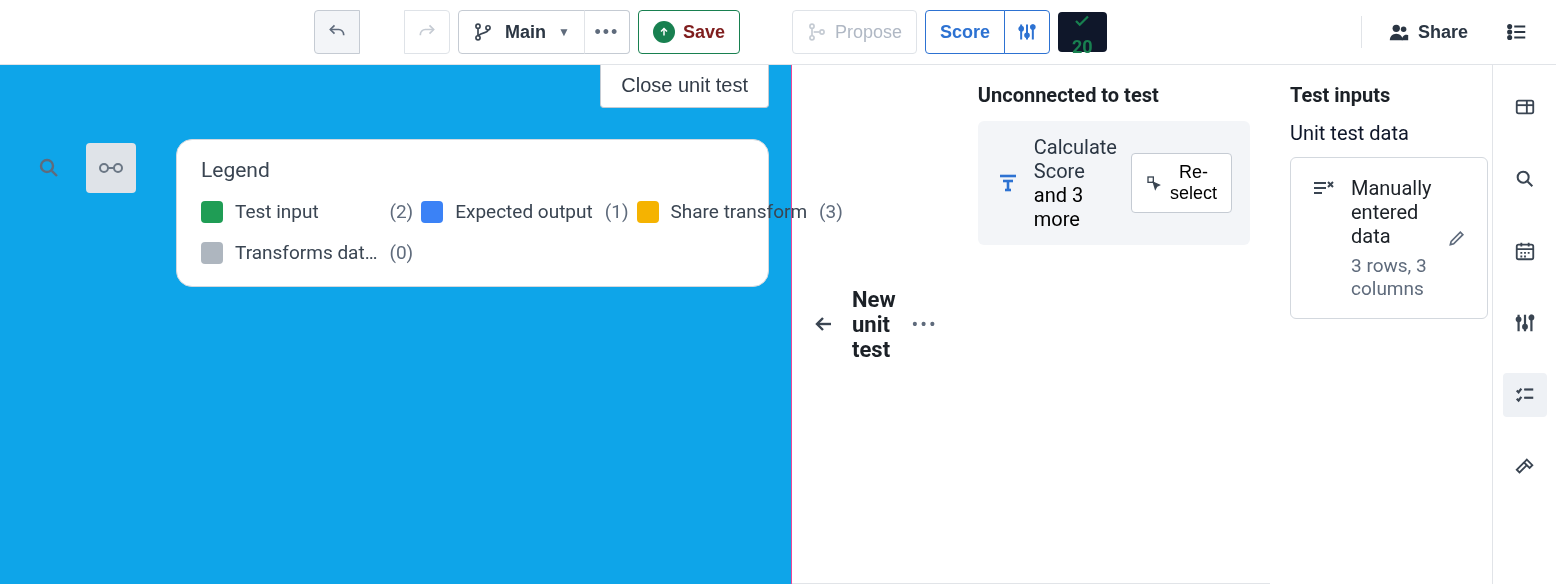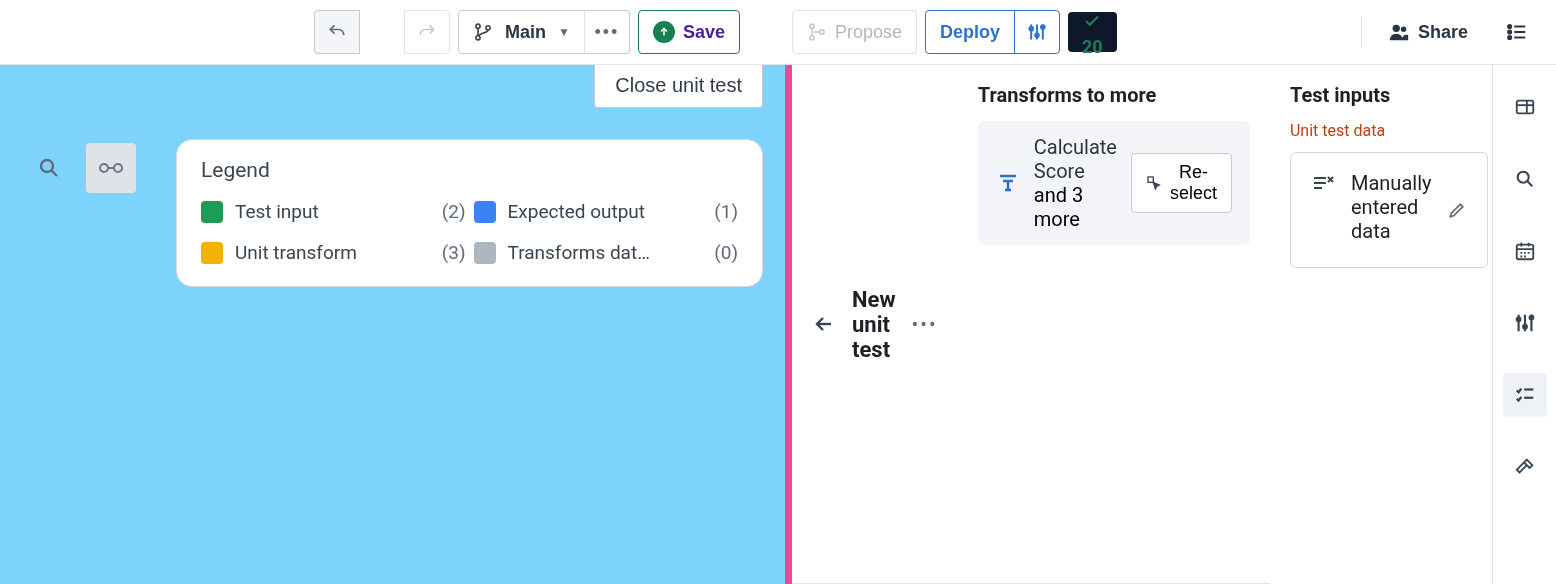--- a/index.html
+++ b/index.html
@@ -5,58 +5,58 @@
   * { box-sizing: border-box; margin: 0; padding: 0; }
   html, body { width: 1556px; height: 584px; font-family: -apple-system, BlinkMacSystemFont, "Segoe UI", Roboto, sans-serif; font-size: 14px; color: #1c2127; background: #fff; }
   .root { display: flex; flex-direction: column; height: 100%; }
   
   .toolbar { display: flex; align-items: center; padding: 10px 16px; gap: 8px; border-bottom: 1px solid #e1e4e8; background: #fff; }
   .toolbar-spacer-left { width: 290px; }
   .tb-group { display: flex; align-items: center; }
   .tb-btn { display: inline-flex; align-items: center; justify-content: center; gap: 8px; height: 44px; padding: 0 14px; border: 1px solid #c5cbd3; background: #fff; color: #1c2127; border-radius: 4px; font-size: 18px; cursor: pointer; }
   .tb-btn.icon-only { width: 46px; padding: 0; }
   .tb-btn.ghost { border: none; background: transparent; color: #5f6b7c; }
-  .tb-btn.outline-green { border-color: #188050; color: #4c1d95; font-weight: 600; }
+  .tb-btn.outline-green { border-color: #188050; color: #7f1d1d; font-weight: 600; }
   .tb-btn.outline-blue { border-color: #2d72d2; color: #2d72d2; font-weight: 600; }
   .tb-btn.disabled { color: #b0b8c4; border-color: #dfe3e8; cursor: default; margin-left: 44px; }
   .tb-btn .circle-up { width: 22px; height: 22px; border-radius: 50%; background: #188050; color: #fff; display: inline-flex; align-items: center; justify-content: center; font-size: 14px; }
   .tb-seg-right { border-left: 1px solid #c5cbd3; border-top-left-radius: 0; border-bottom-left-radius: 0; margin-left: -1px; }
   .tb-seg-left { border-top-right-radius: 0; border-bottom-right-radius: 0; }
   .pill-ok { display: inline-flex; align-items: center; gap: 6px; height: 40px; padding: 0 14px; background: #0f172a; border-radius: 4px; color: #188050; font-weight: 700; font-size: 18px; flex-direction: column; }
   .toolbar-right { margin-left: auto; display: flex; align-items: center; gap: 12px; padding-left: 44px; }
   .vdiv { width: 1px; height: 32px; background: #e1e4e8; }
   .chev { font-size: 12px; color: #5f6b7c; }
   .bolded { font-weight: 600; color: #2b3643; }
 
   
   .main { display: flex; flex: 1; overflow: hidden; }
-  .canvas { flex: 1; background: #7dd3fc; position: relative; border-right: 7px solid #ec4899; }
+  .canvas { flex: 1; background: #0ea5e9; position: relative; border-right: 1px solid #ec4899; }
   .close-btn { position: absolute; top: 0; right: 22px; transform: translateY(-1px); background: #fff; border: 1px solid #c5cbd3; border-top: none; border-radius: 0 0 4px 4px; padding: 10px 20px; font-size: 20px; color: #333c48; cursor: pointer; }
   .canvas-tools { position: absolute; top: 78px; left: 24px; display: flex; gap: 12px; }
   .canvas-tool { width: 50px; height: 50px; border: 1px solid transparent; display: flex; align-items: center; justify-content: center; border-radius: 4px; color: #5f6b7c; cursor: pointer; }
   .canvas-tool.active { background: #dfe3e8; }
   .legend { position: absolute; top: 74px; left: 176px; right: 22px; background: #fff; border: 1px solid #d3d8de; border-radius: 16px; padding: 18px 24px 22px; }
   .legend-title { font-size: 21px; color: #3a4552; margin-bottom: 18px; }
-  .legend-grid { display: grid; grid-template-columns: 1fr 1fr; row-gap: 18px; column-gap: 8px; }
+  .legend-grid { display: grid; grid-template-columns: 1fr 1fr 1fr; row-gap: 18px; column-gap: 8px; }
   .legend-item { display: flex; align-items: center; gap: 12px; font-size: 19px; color: #3a4552; }
   .swatch { width: 22px; height: 22px; border-radius: 4px; flex-shrink: 0; }
   .legend-item .label { white-space: nowrap; overflow: hidden; text-overflow: ellipsis; max-width: 190px; }
   .legend-item .count { color: #5f6b7c; margin-left: auto; }
 
   
   .panel { width: 700px; background: #fff; display: flex; flex-direction: row; overflow-y: auto; }
   .panel-header { display: flex; align-items: center; gap: 16px; padding: 16px 20px; border-bottom: 1px solid #e1e4e8; }
   .panel-title { font-size: 22px; font-weight: 700; color: #1c2127; flex: 1; }
   .run-btn { display: inline-flex; align-items: center; gap: 10px; background: #e7effa; color: #215db0; font-weight: 600; font-size: 20px; padding: 10px 20px; border: none; border-radius: 4px; cursor: pointer; }
   .panel-section { padding: 18px 20px; border-bottom: 1px solid #e1e4e8; }
   .panel-section h4 { font-size: 20px; font-weight: 700; color: #1c2127; margin-bottom: 14px; }
   .xform-row { display: flex; align-items: center; gap: 14px; background: #f3f5f8; border-radius: 6px; padding: 14px 18px; font-size: 20px; color: #2b3643; }
   .xform-row .xname { font-weight: 400; }
   .reselect { margin-left: auto; display: inline-flex; align-items: center; gap: 8px; background: #fff; border: 1px solid #c5cbd3; border-radius: 4px; padding: 8px 14px; font-size: 18px; cursor: pointer; }
-  .sub-label { font-size: 16px; color: #c2410c; margin: 14px 0 12px; }
+  .sub-label { font-size: 20px; color: #0f172a; margin: 14px 0 12px; }
   .card { border: 1px solid #d3d8de; border-radius: 6px; padding: 18px 20px; display: flex; align-items: flex-start; gap: 16px; }
   .card .body { flex: 1; }
   .card .ttl { font-size: 20px; color: #1c2127; margin-bottom: 6px; }
   .card .sub { font-size: 19px; color: #5f6b7c; }
   .card .edit { color: #5f6b7c; cursor: pointer; align-self: center; }
 
   
   .rail { width: 64px; border-left: 1px solid #e1e4e8; display: flex; flex-direction: column; align-items: center; padding-top: 20px; gap: 28px; background: #fff; }
   .rail .ri { width: 44px; height: 44px; display: flex; align-items: center; justify-content: center; color: #5f6b7c; border-radius: 4px; cursor: pointer; }
   .rail .ri.active { background: #eef1f5; color: #3a4552; }
@@ -127,21 +127,21 @@
             <circle cx="18" cy="12" r="2.5"></circle>
             <path d="M6 7.5v9"></path>
             <path d="M8 12h7"></path>
           </svg>
       </span>
       <span>Propose</span>
     </button>
 
     <div class="tb-group">
       <button class="tb-btn outline-blue tb-seg-left">
-        <span>Deploy</span>
+        <span>Score</span>
       </button>
       <button class="tb-btn outline-blue icon-only tb-seg-right">
         <span>
           <svg width="20" height="20" viewBox="0 0 24 24" fill="none" stroke="#2d72d2" stroke-width="2.4">
               <path d="M5 3v18M12 3v18M19 3v18"></path>
               <circle cx="5" cy="8" r="2.2" fill="#2d72d2"></circle>
               <circle cx="12" cy="16" r="2.2" fill="#2d72d2"></circle>
               <circle cx="19" cy="6" r="2.2" fill="#2d72d2"></circle>
             </svg>
         </span>
@@ -218,21 +218,21 @@
             <span class="label">Test input</span>
             <span class="count">(2)</span>
           </div>
           <div class="legend-item">
             <span class="swatch" style="background:#3b82f6;"></span>
             <span class="label">Expected output</span>
             <span class="count">(1)</span>
           </div>
           <div class="legend-item">
             <span class="swatch" style="background:#f5b301;"></span>
-            <span class="label">Unit transform</span>
+            <span class="label">Share transform</span>
             <span class="count">(3)</span>
           </div>
           <div class="legend-item">
             <span class="swatch" style="background:#aeb6bf;"></span>
             <span class="label">Transforms dat…</span>
             <span class="count">(0)</span>
           </div>
         </div>
       </div>
     </div>
@@ -243,21 +243,21 @@
           <svg width="24" height="24" viewBox="0 0 24 24" fill="none" stroke="#3a4552" stroke-width="2.4">
               <path d="M19 12H5"></path>
               <path d="M11 18l-6-6 6-6"></path>
             </svg>
         </span>
         <div class="panel-title">New unit test</div>
         <span style="cursor:pointer;color:#5f6b7c;letter-spacing:2px;font-size:20px;">•••</span>
       </div>
 
       <div class="panel-section">
-        <h4>Transforms to more</h4>
+        <h4>Unconnected to test</h4>
         <div class="xform-row">
           <span>
             <svg width="24" height="24" viewBox="0 0 24 24" fill="none" stroke="#2d72d2" stroke-width="2.6">
                 <path d="M4 5h16"></path>
                 <path d="M7 10h10"></path>
                 <path d="M12 10v9"></path>
                 <path d="M9 19h6"></path>
               </svg>
           </span>
           <span class="xname">
@@ -282,20 +282,21 @@
         <div class="card">
           <span>
             <svg width="24" height="24" viewBox="0 0 24 24" fill="none" stroke="#3a4552" stroke-width="2">
                 <path d="M3 7h12M3 12h12M3 17h8"></path>
                 <path d="M17 6l5 5"></path>
                 <path d="M22 6l-5 5"></path>
               </svg>
           </span>
           <div class="body">
             <div class="ttl">Manually entered data</div>
+            <div class="sub">3 rows, 3 columns</div>
           </div>
           <span class="edit">
             <svg width="20" height="20" viewBox="0 0 24 24" fill="none" stroke="#5f6b7c" stroke-width="2">
                 <path d="M4 20l4-1 11-11-3-3L5 16l-1 4z"></path>
               </svg>
           </span>
         </div>
       </div>
     </div>
 

